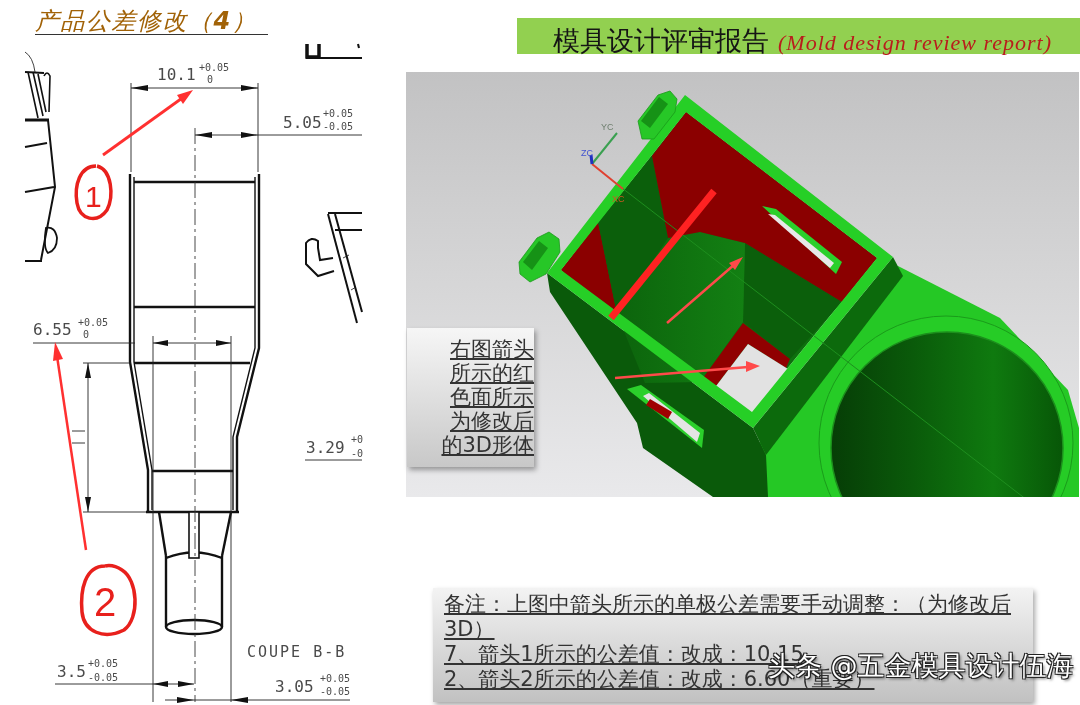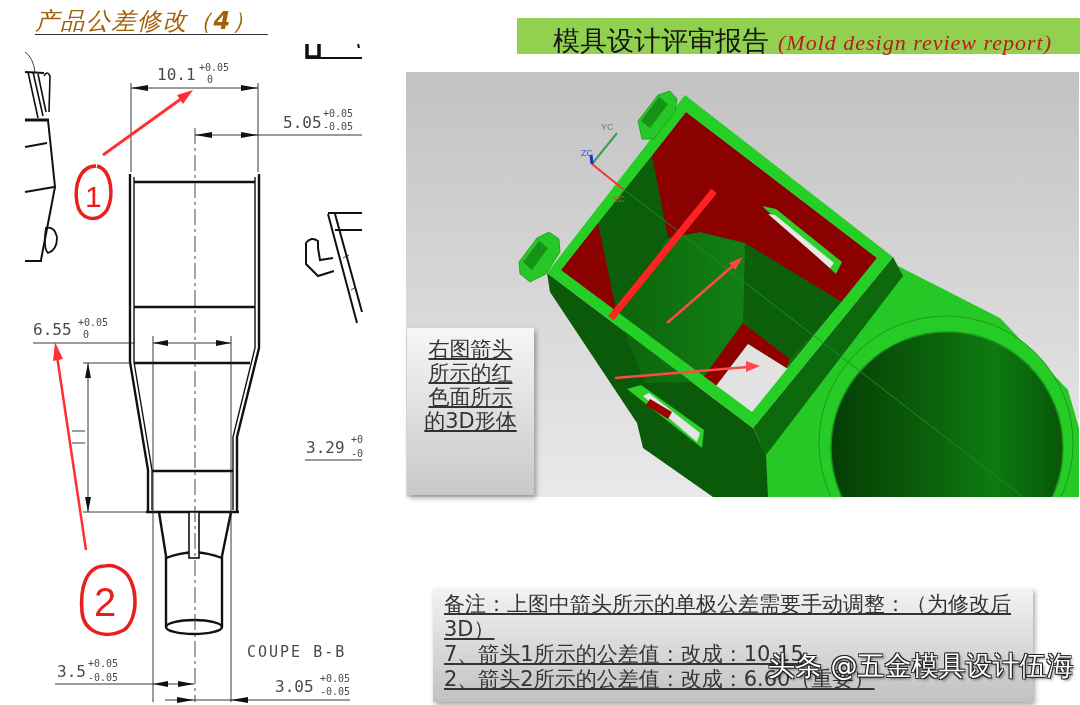--- a/index.html
+++ b/index.html
@@ -21,23 +21,23 @@
   .banner { left: 517px; top: 18px; width: 563px; height: 36px; background: #92D050; }
   .banner-cn { position: absolute; left: 36px; top: 7px; font-size: 27px; line-height: 32px; color: #151515; white-space: nowrap; }
   .banner-en { position: absolute; left: 261px; top: 12px; font-size: 22px; line-height: 26px; font-style: italic;
                font-family: "Liberation Serif", serif; color: #b91c1c; white-space: nowrap; letter-spacing: 1px; }
 
   .viewport { left: 406px; top: 72px; width: 673px; height: 425px; overflow: hidden;
               background: linear-gradient(to bottom, #c2c2c3 0%, #d6d6d7 50%, #e9e9eb 100%); text-align: center; }
   .viewport svg { position: absolute; left: 0; top: 0; }
   .axis-label { font-family: "Liberation Sans", sans-serif; font-size: 9px; }
 
-  .callout { left: 407px; top: 328px; width: 127px; height: 167px;
+  .callout { left: 407px; top: 328px; width: 127px; height: 139px;
              background: linear-gradient(to bottom, #f6f6f6, #c8c8c8);
-             box-shadow: 2px 3px 5px rgba(0,0,0,.35); text-align: center; box-sizing: border-box; padding-top: 9px; }
+             box-shadow: 2px 3px 5px rgba(0,0,0,.35); text-align: right; box-sizing: border-box; padding-top: 9px; }
   .callout div { font-size: 21px; line-height: 24px; color: #333; text-decoration: underline; white-space: nowrap; }
 
   .note { left: 433px; top: 588px; width: 600px; height: 114px;
           background: linear-gradient(to bottom, #f3f3f3, #c1c1c1);
           box-shadow: 2px 3px 5px rgba(0,0,0,.35); box-sizing: border-box; padding: 4px 0 0 11px; }
   .note div { font-size: 21px; line-height: 25px; color: #333; white-space: nowrap; }
   .note span { text-decoration: underline; }
 
   .watermark { left: 768px; top: 650px; font-size: 27px; line-height: 32px; color: #ffffff; white-space: nowrap;
                text-shadow: 1px 1px 0 #222, -1px -1px 0 #222, 1px -1px 0 #222, -1px 1px 0 #222, 2px 2px 3px rgba(0,0,0,.6); }
@@ -251,20 +251,21 @@
       <text class="axis-label" x="581" y="156" fill="#4455d0">ZC</text>
       <text class="axis-label" x="612" y="202" fill="#c85a20">XC</text>
     </g>
   </svg>
 </div>
 
 <div class="abs callout">
   <div>右图箭头</div>
   <div>所示的红</div>
   <div>色面所示</div>
+  <div>为修改后</div>
   <div>的3D形体</div>
 </div>
 
 <div class="abs note">
   <div><span>备注：上图中箭头所示的单极公差需要手动调整：（为修改后</span></div>
   <div><span>3D）</span></div>
   <div><span>7、箭头1所示的公差值：改成：10.15</span></div>
   <div><span>2、箭头2所示的公差值：改成：6.60（重要）</span></div>
 </div>
 

